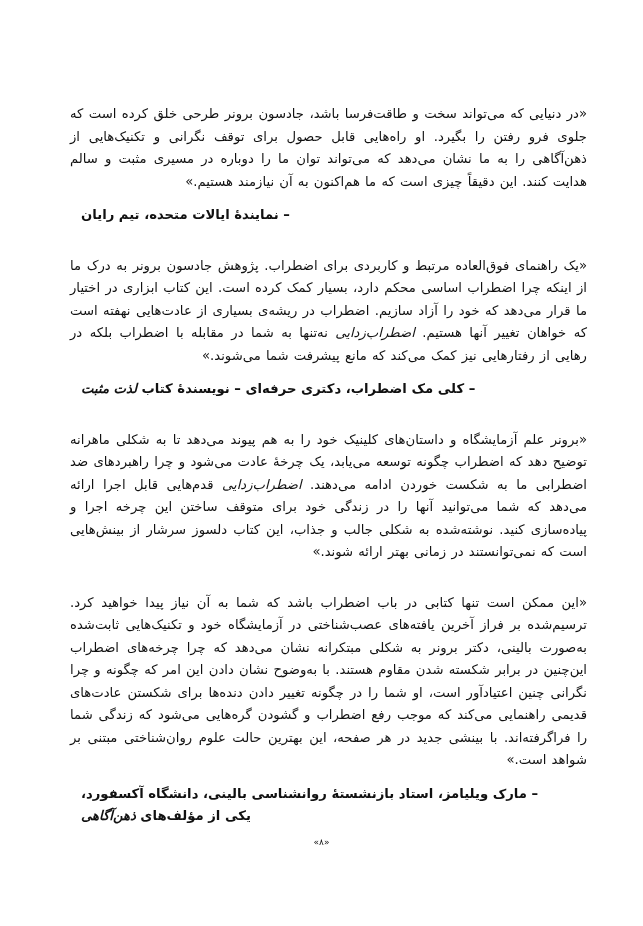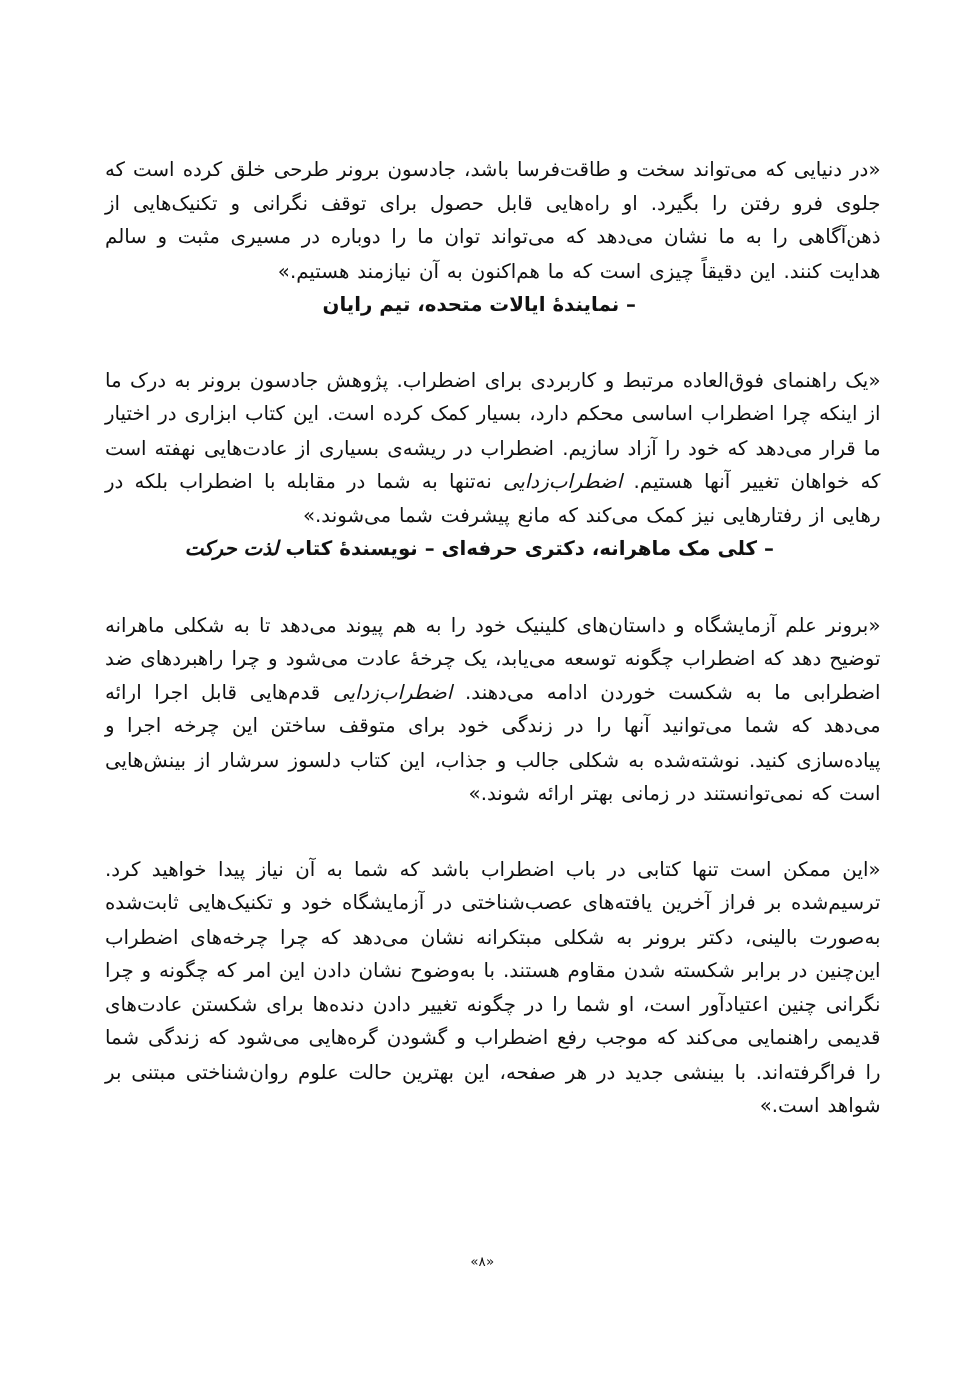--- a/index.html
+++ b/index.html
@@ -27,26 +27,26 @@
   }
   .quote {
     margin: 0;
     font-size: 13.2px;
     line-height: 22.5px;
     text-align: justify;
     text-align-last: right;
     word-spacing: 1px;
   }
   .attribution {
-    margin: 0;
+    margin: 11px;
     padding-right: 18px;
     font-size: 13.2px;
     line-height: 22.5px;
     font-weight: bold;
-    text-align: center;
+    text-align: left;
   }
   .seg-normal { font-style: normal; }
   .seg-italic { font-style: italic; margin-top: 16px; }
   .seg-bold { font-weight: bold; }
   .seg-bold-italic { font-weight: bold; font-style: italic; }
   .folio {
     position: absolute;
     top: 836px;
     left: 0;
     width: 643px;
@@ -62,26 +62,27 @@
 
 <div class="page">
 
   <section class="quote-block">
     <p class="quote"><span class="seg-normal">«در دنیایی که می‌تواند سخت و طاقت‌فرسا باشد، جادسون برونر طرحی خلق کرده است که جلوی فرو رفتن را بگیرد. او راه‌هایی قابل حصول برای توقف نگرانی و تکنیک‌هایی از ذهن‌آگاهی را به ما نشان می‌دهد که می‌تواند توان ما را دوباره در مسیری مثبت و سالم هدایت کنند. این دقیقاً چیزی است که ما هم‌اکنون به آن نیازمند هستیم.»</span></p>
     <p class="attribution"><span class="seg-bold">– نمایندهٔ ایالات متحده، تیم رایان</span></p>
   </section>
 
   <section class="quote-block">
     <p class="quote"><span class="seg-normal">«یک راهنمای فوق‌العاده مرتبط و کاربردی برای اضطراب. پژوهش جادسون برونر به درک ما از اینکه چرا اضطراب اساسی محکم دارد، بسیار کمک کرده است. این کتاب ابزاری در اختیار ما قرار می‌دهد که خود را آزاد سازیم. اضطراب در ریشه‌ی بسیاری از عادت‌هایی نهفته است که خواهان تغییر آنها هستیم. </span><span class="seg-italic">اضطراب‌زدایی</span><span class="seg-normal"> نه‌تنها به شما در مقابله با اضطراب بلکه در رهایی از رفتارهایی نیز کمک می‌کند که مانع پیشرفت شما می‌شوند.»</span></p>
-    <p class="attribution"><span class="seg-bold">– کلی مک ماهرانه، دکتری حرفه‌ای – نویسندهٔ کتاب </span><span class="seg-bold-italic">لذت حرکت</span></p>
+    <p class="attribution"><span class="seg-bold">– کلی مک اضطراب، دکتری حرفه‌ای – نویسندهٔ کتاب </span><span class="seg-bold-italic">لذت مثبت</span></p>
   </section>
 
   <section class="quote-block">
     <p class="quote"><span class="seg-normal">«برونر علم آزمایشگاه و داستان‌های کلینیک خود را به هم پیوند می‌دهد تا به شکلی ماهرانه توضیح دهد که اضطراب چگونه توسعه می‌یابد، یک چرخهٔ عادت می‌شود و چرا راهبردهای ضد اضطرابی ما به شکست خوردن ادامه می‌دهند. </span><span class="seg-italic">اضطراب‌زدایی</span><span class="seg-normal"> قدم‌هایی قابل اجرا ارائه می‌دهد که شما می‌توانید آنها را در زندگی خود برای متوقف ساختن این چرخه اجرا و پیاده‌سازی کنید. نوشته‌شده به شکلی جالب و جذاب، این کتاب دلسوز سرشار از بینش‌هایی است که نمی‌توانستند در زمانی بهتر ارائه شوند.»</span></p>
   </section>
 
   <section class="quote-block">
     <p class="quote"><span class="seg-normal">«این ممکن است تنها کتابی در باب اضطراب باشد که شما به آن نیاز پیدا خواهید کرد. ترسیم‌شده بر فراز آخرین یافته‌های عصب‌شناختی در آزمایشگاه خود و تکنیک‌هایی ثابت‌شده به‌صورت بالینی، دکتر برونر به شکلی مبتکرانه نشان می‌دهد که چرا چرخه‌های اضطراب این‌چنین در برابر شکسته شدن مقاوم هستند. با به‌وضوح نشان دادن این امر که چگونه و چرا نگرانی چنین اعتیادآور است، او شما را در چگونه تغییر دادن دنده‌ها برای شکستن عادت‌های قدیمی راهنمایی می‌کند که موجب رفع اضطراب و گشودن گره‌هایی می‌شود که زندگی شما را فراگرفته‌اند. با بینشی جدید در هر صفحه، این بهترین حالت علوم روان‌شناختی مبتنی بر شواهد است.»</span></p>
+    <p class="attribution"><span class="seg-bold">– مارک ویلیامز، استاد بازنشستهٔ روانشناسی بالینی، دانشگاه آکسفورد، یکی از مؤلف‌های </span><span class="seg-bold-italic">ذهن‌آگاهی</span></p>
   </section>
 
 </div>
 
 <div class="folio">«۸»</div>
 
 </body></html>

